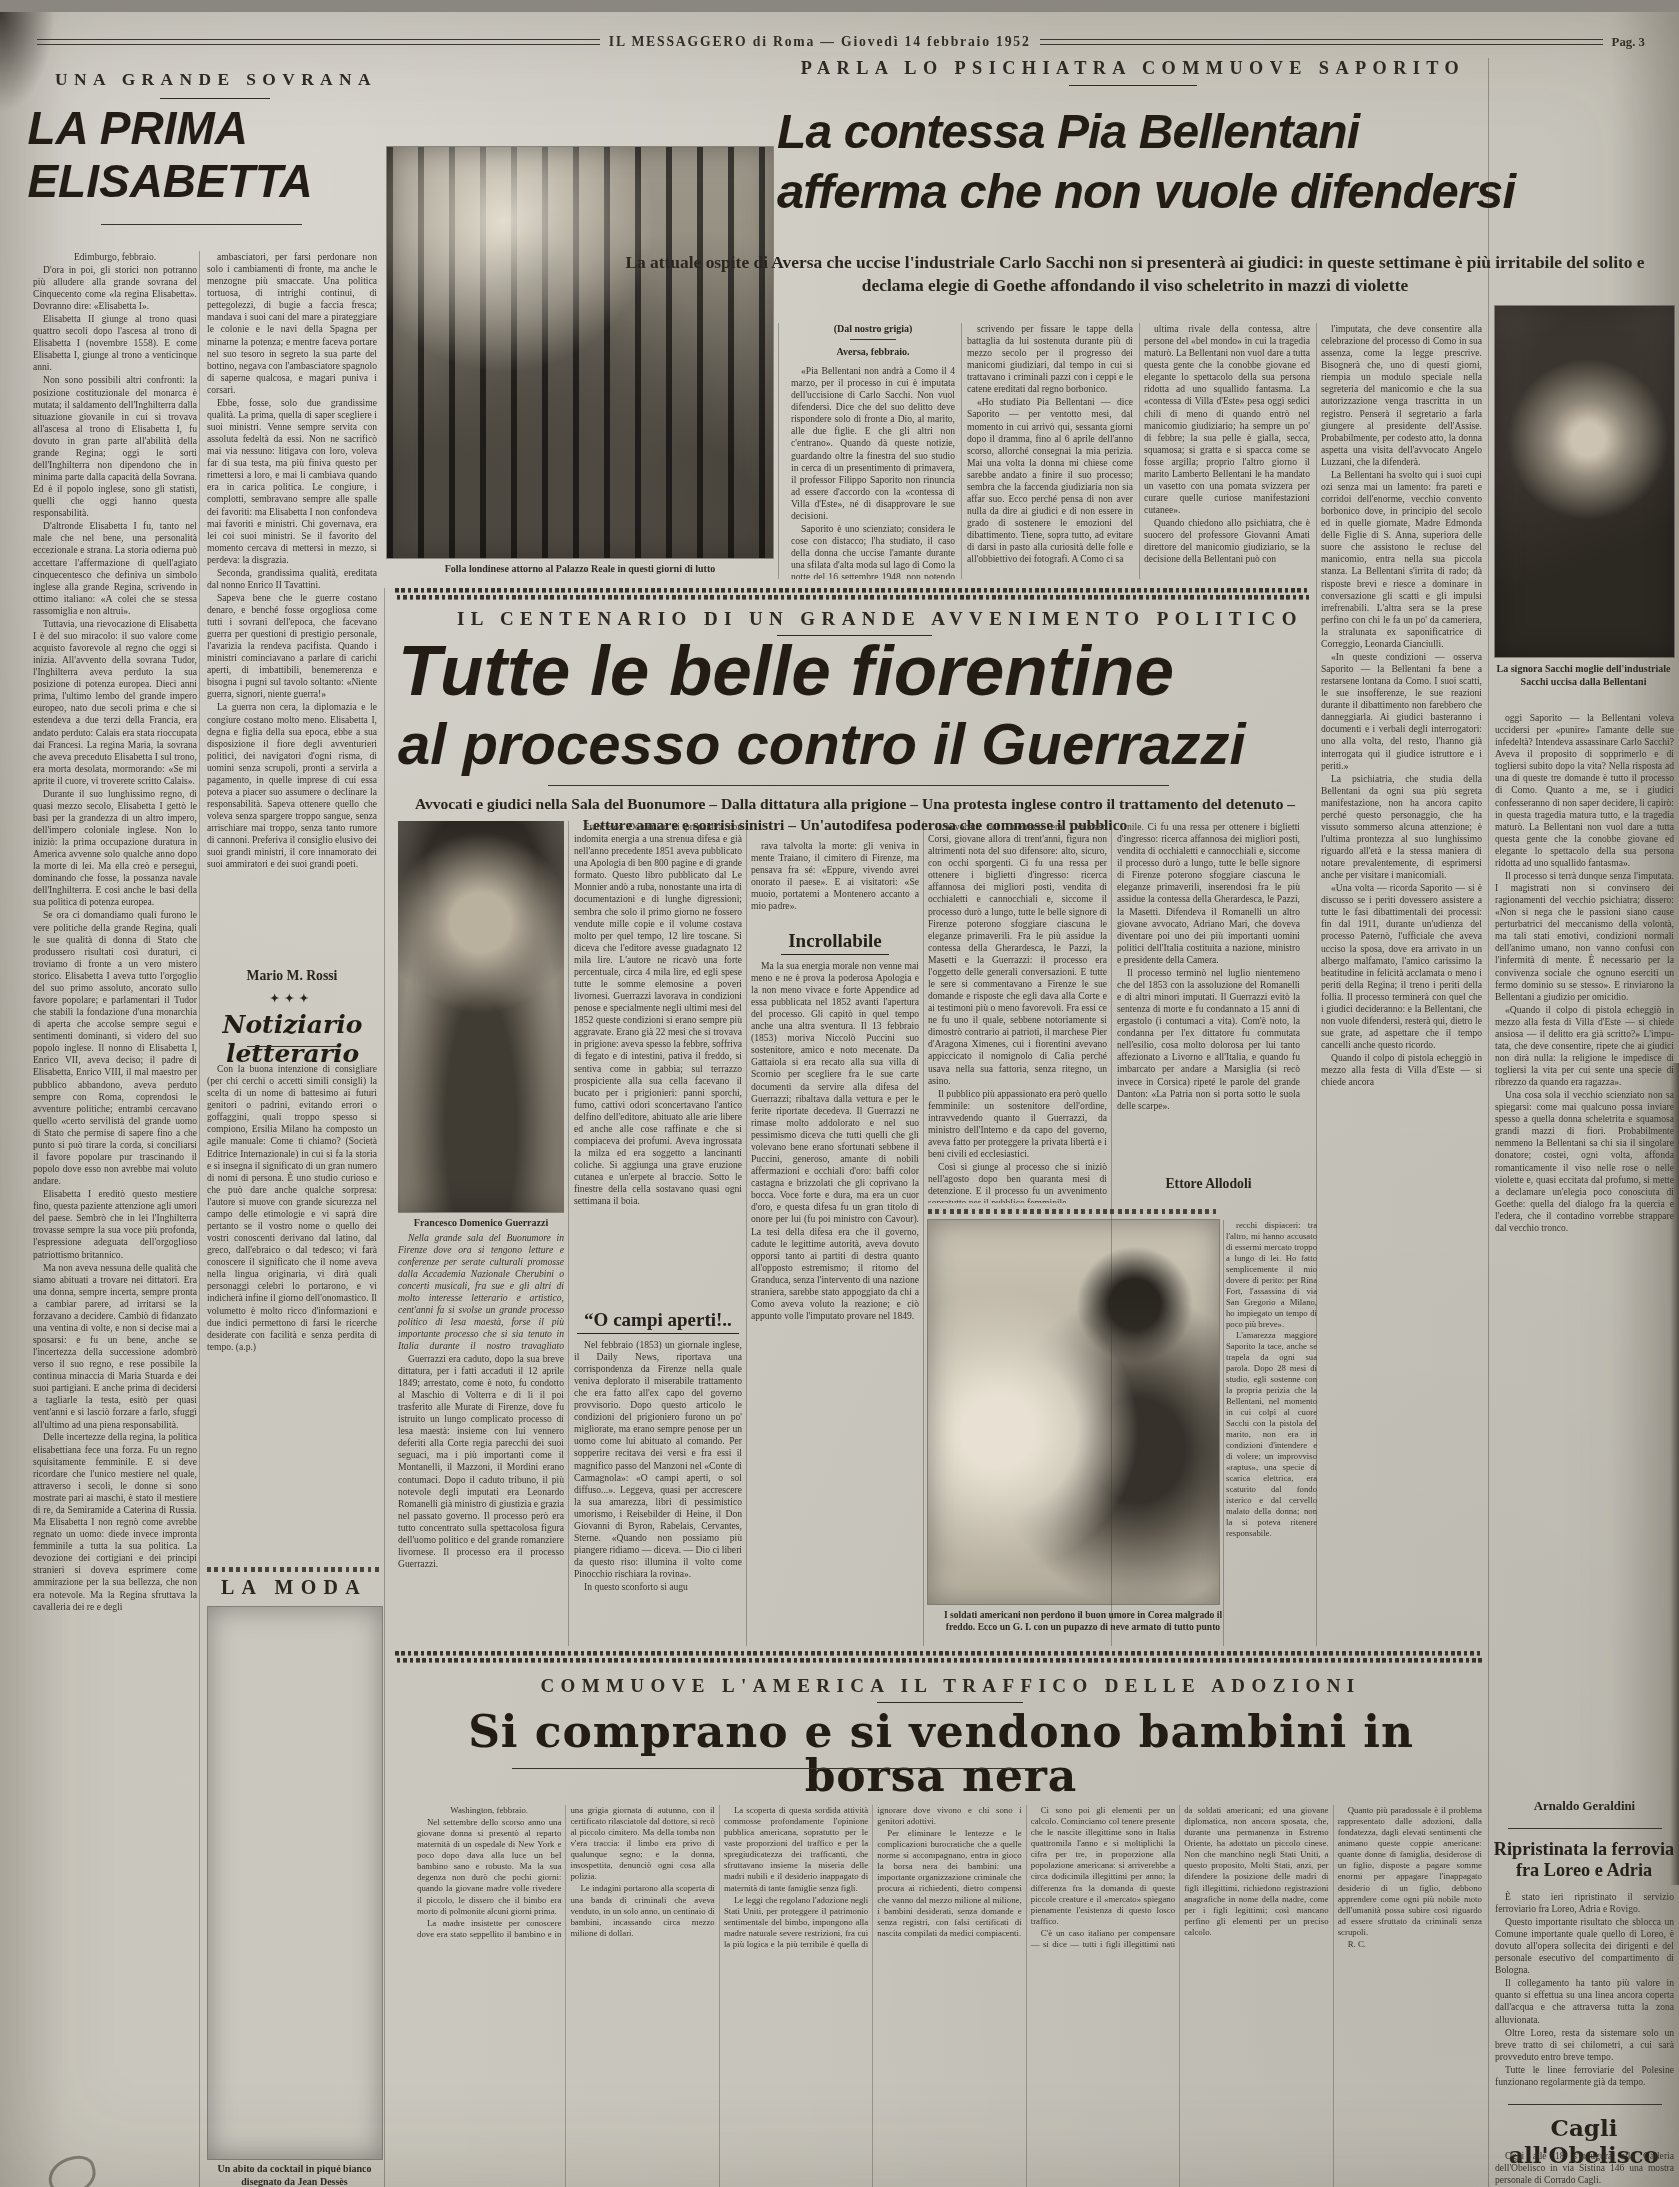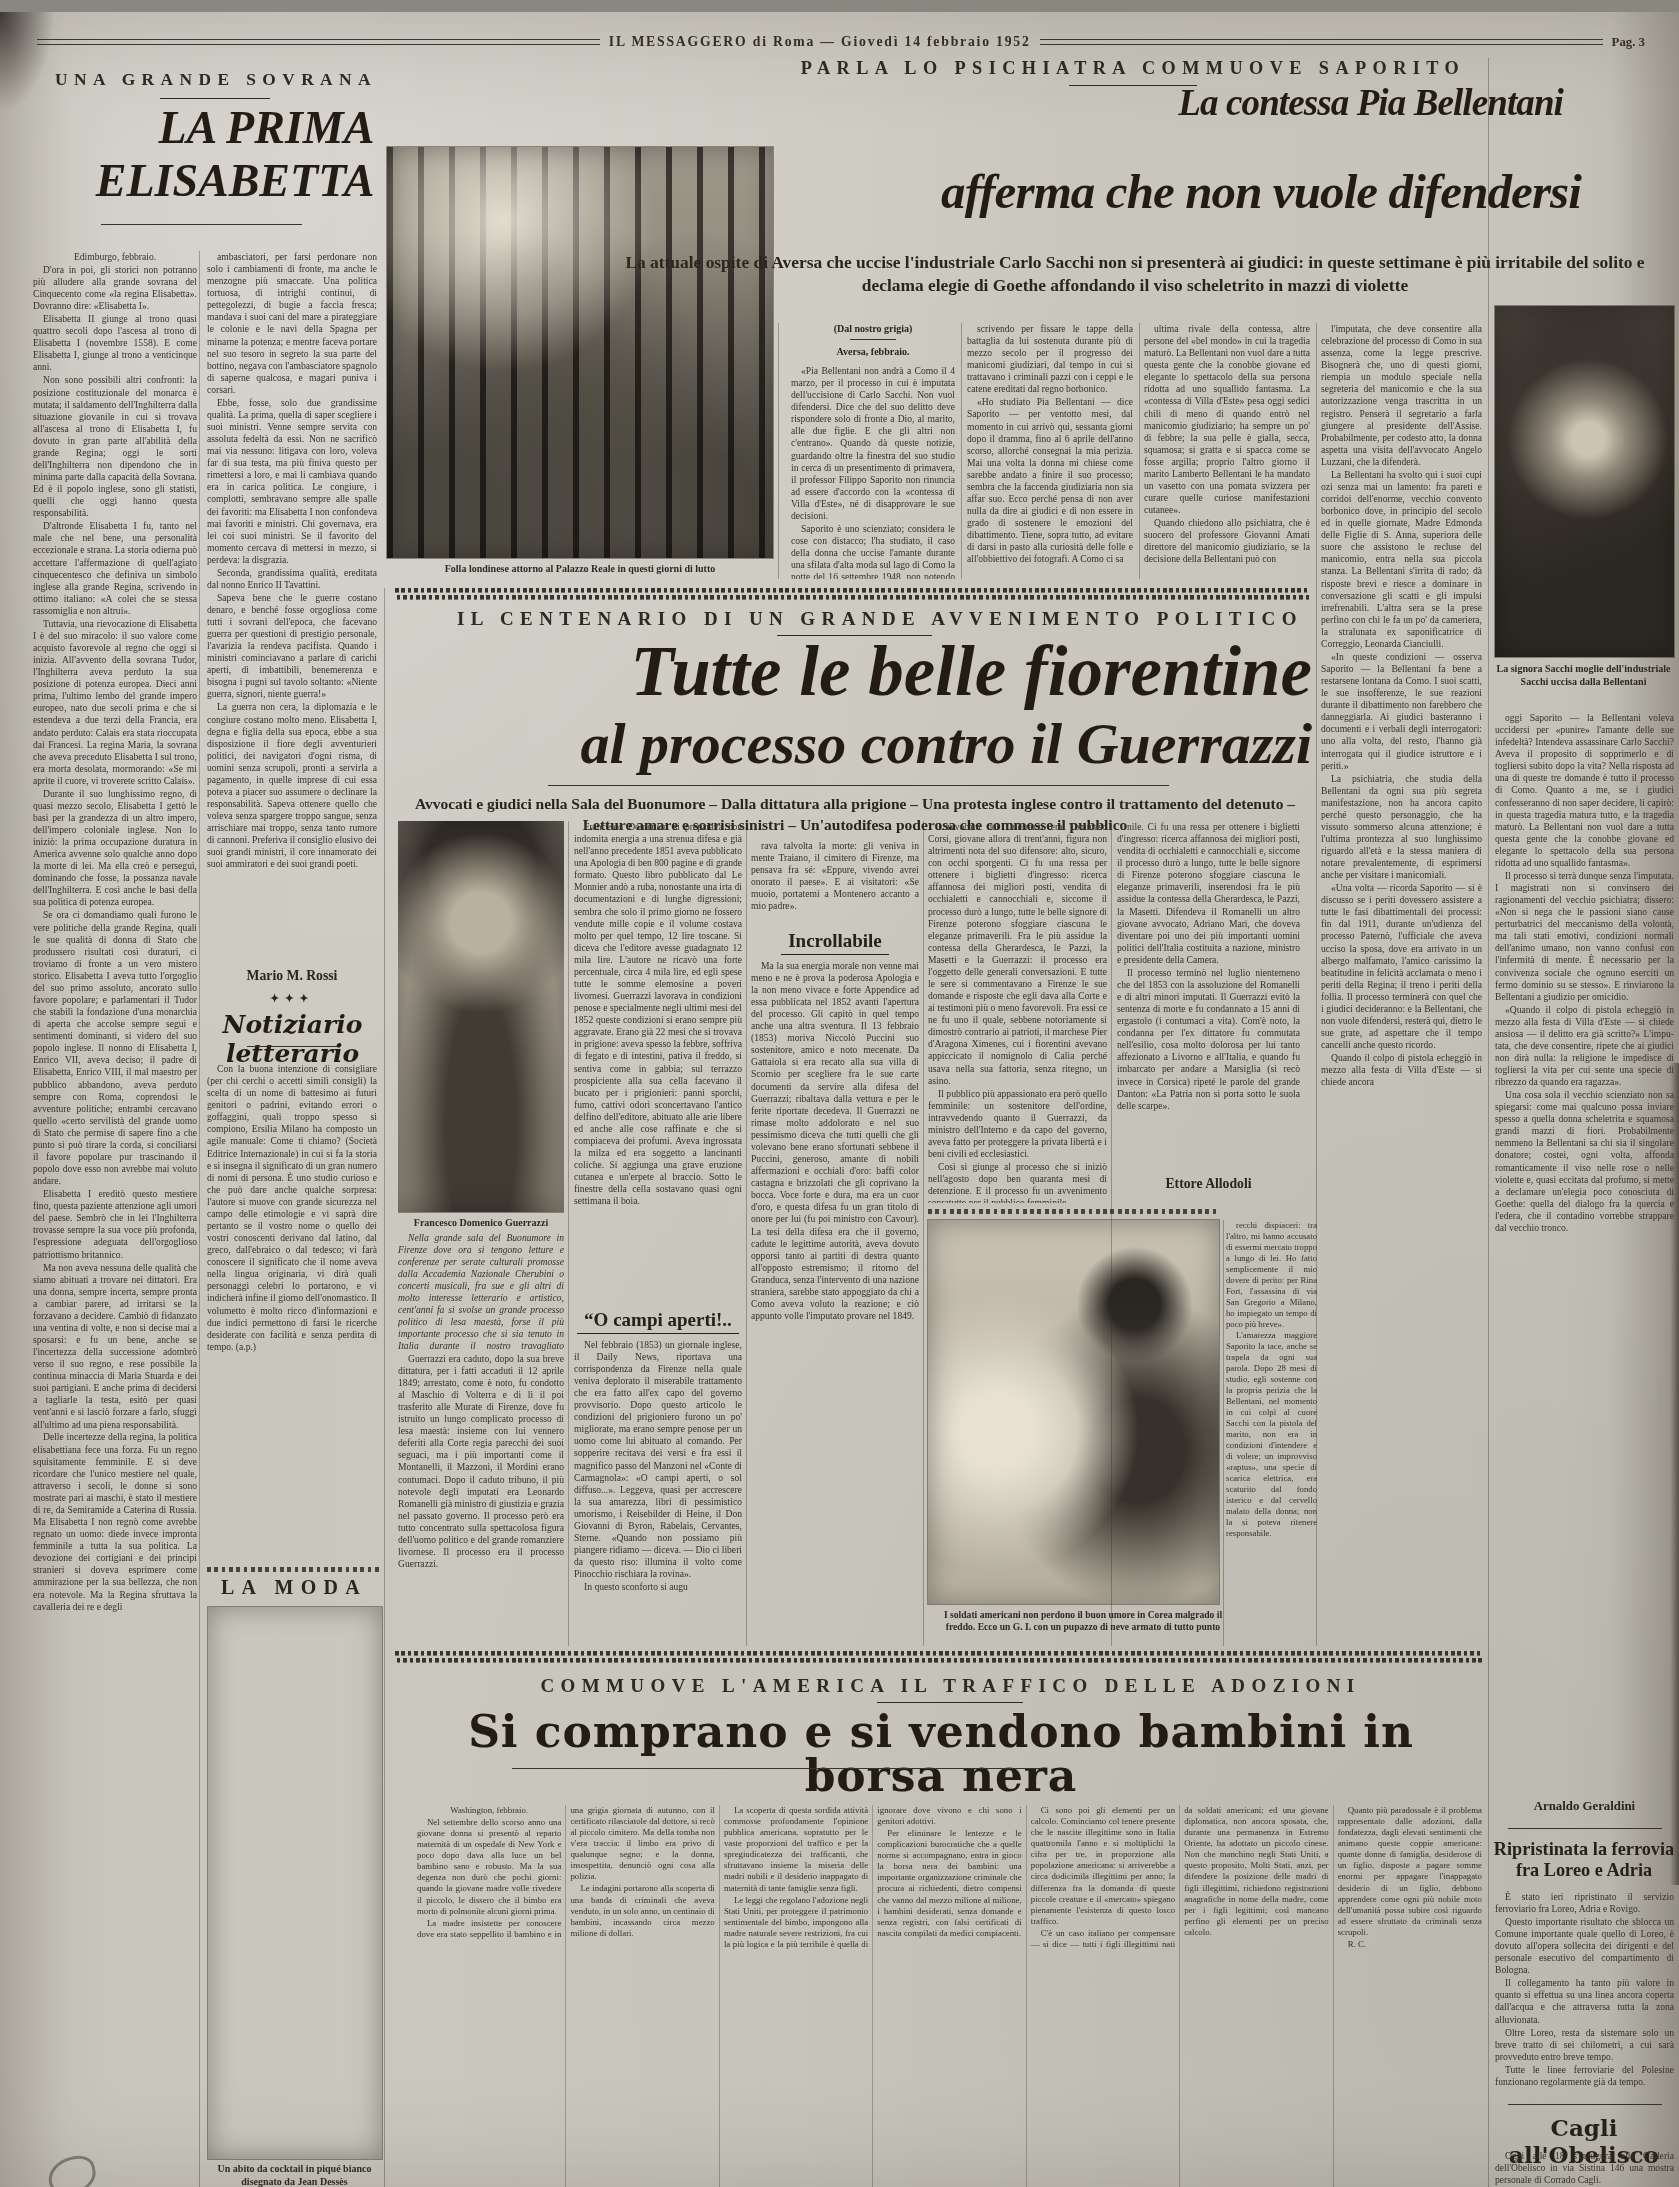--- a/index.html
+++ b/index.html
@@ -17,21 +17,21 @@
   }
   .abs{position:absolute;}
   
   .masthead{left:37px;top:22px;width:1608px;display:flex;align-items:center;gap:9.1px;}
   .mast-rule{flex:1;height:4.6px;border-top:1.8px solid #3a352e;border-bottom:0.9px solid #3a352e;}
   .mast-text{font:bold 13.7px "Liberation Serif",serif;letter-spacing:1.8px;color:#332e27;white-space:nowrap;}
   .mast-page{font:bold 12.8px "Liberation Serif",serif;color:#332e27;white-space:nowrap;}
   
   .kicker{font:bold 18.3px "Liberation Serif",serif;letter-spacing:6.4px;text-align:center;color:#2e2922;white-space:nowrap;}
   .kicker-rule{height:0;border-top:1.8px solid #2e2922;}
-  .head-it{font-family:Liberation Serif, serif;font-style:italic;font-weight:bold;text-align:right;color:#221c15;line-height:1.02;}
+  .head-it{font-family:Liberation Sans, sans-serif;font-style:italic;font-weight:bold;text-align:left;color:#221c15;line-height:1.02;}
   .head-sl{font-family:"DejaVu Serif",serif;font-weight:bold;text-align:center;color:#221c15;line-height:1.0;}
   .deck{font:bold 17.4px/1.35 "Liberation Serif",serif;text-align:center;color:#2a251e;}
   .thinrule{height:0;border-top:1.8px solid #38332c;}
   
   .col{overflow:hidden;font:9.6px/1.26 "Liberation Serif",serif;text-align:justify;color:#36302a;}
   .col p{margin:0 0 0.9px;text-indent:10px;}
   .col p:first-child{text-indent:10px;}
   .dl p:first-child{text-align:center;font-weight:normal;text-indent:0;}
   .byline{font:bold 13.7px "Liberation Serif",serif;text-align:center;color:#2a251e;}
   .subhead{text-align:center;margin:6.4px 0 4.6px;}
@@ -136,21 +136,21 @@
   <div class="abs wavy" style="left:207px;top:1555px;width:174px;"></div>
   <div class="abs smallcapshead" style="left:207px;top:1564px;width:174px;">LA MODA</div>
   <div class="abs photo ph-fashion" style="left:208px;top:1595px;width:174px;height:552px;"></div>
   <div class="abs caption" style="left:205px;top:2151px;width:179px;">Un abito da cocktail in piqué bianco disegnato da Jean Dessès</div>
 
   <div class="abs photo ph-crowd" style="left:387px;top:135px;width:386px;height:411px;"></div>
   <div class="abs caption" style="left:391px;top:551px;width:378px;">Folla londinese attorno al Palazzo Reale in questi giorni di lutto</div>
 
   <div class="abs kicker" style="left:786px;top:46px;width:694px;font-size:18.3px;">PARLA LO PSICHIATRA COMMUOVE SAPORITO</div>
   <div class="abs kicker-rule" style="left:1069px;top:73px;width:128px;"></div>
-  <div class="abs head-it" style="left:777px;top:72px;width:786px;font-size:37px;letter-spacing:-0.9px;">La contessa Pia Bellentani</div>
+  <div class="abs head-it" style="left:777px;top:96px;width:786px;font-size:48px;letter-spacing:-0.9px;">La contessa Pia Bellentani</div>
   <div class="abs head-it" style="left:777px;top:155px;width:804px;font-size:49px;letter-spacing:-0.9px;">afferma che non vuole difendersi</div>
   <div class="abs deck" style="left:598px;top:239px;width:1074px;height:58px;overflow:hidden;">La attuale ospite di Aversa che uccise l'industriale Carlo Sacchi non si presenterà ai giudici: in queste settimane è più irritabile del solito e declama elegie di Goethe affondando il viso scheletrito in mazzi di violette</div>
 
   <div class="abs byline" style="left:791px;top:311px;width:164px;font-size:10px;">(Dal nostro grigia)</div>
   <div class="abs thinrule" style="left:850px;top:327px;width:46px;border-top-width:0.9px;"></div>
   <div class="abs byline" style="left:791px;top:334px;width:164px;font-size:10px;">Aversa, febbraio.</div>
   <div class="abs col" style="left:791px;top:353px;width:164px;height:214px;">
       <p>«Pia Bellentani non andrà a Como il 4 marzo, per il processo in cui è imputata dell'uccisione di Carlo Sacchi. Non vuol difendersi. Dice che del suo delitto deve rispondere solo di fronte a Dio, al marito, alle due figlie. E che gli altri non c'entrano». Quando dà queste notizie, guardando oltre la finestra del suo studio in cerca di un presentimento di primavera, il professor Filippo Saporito non rinuncia ad essere d'accordo con la «contessa di Villa d'Este», né di disapprovare le sue decisioni.</p>
       <p>Saporito è uno scienziato; considera le cose con distacco; l'ha studiato, il caso della donna che uccise l'amante durante una sfilata d'alta moda sul lago di Como la notte del 16 settembre 1948, non potendo che qualche</p>
     </div>

